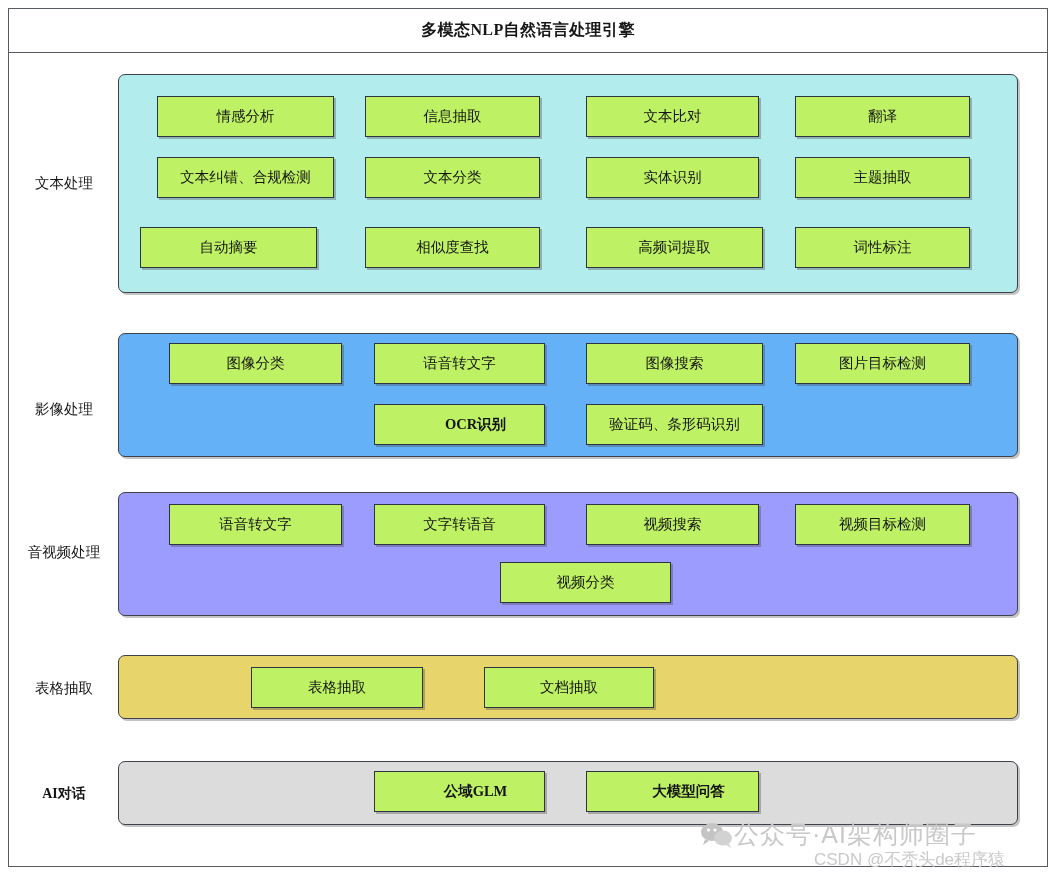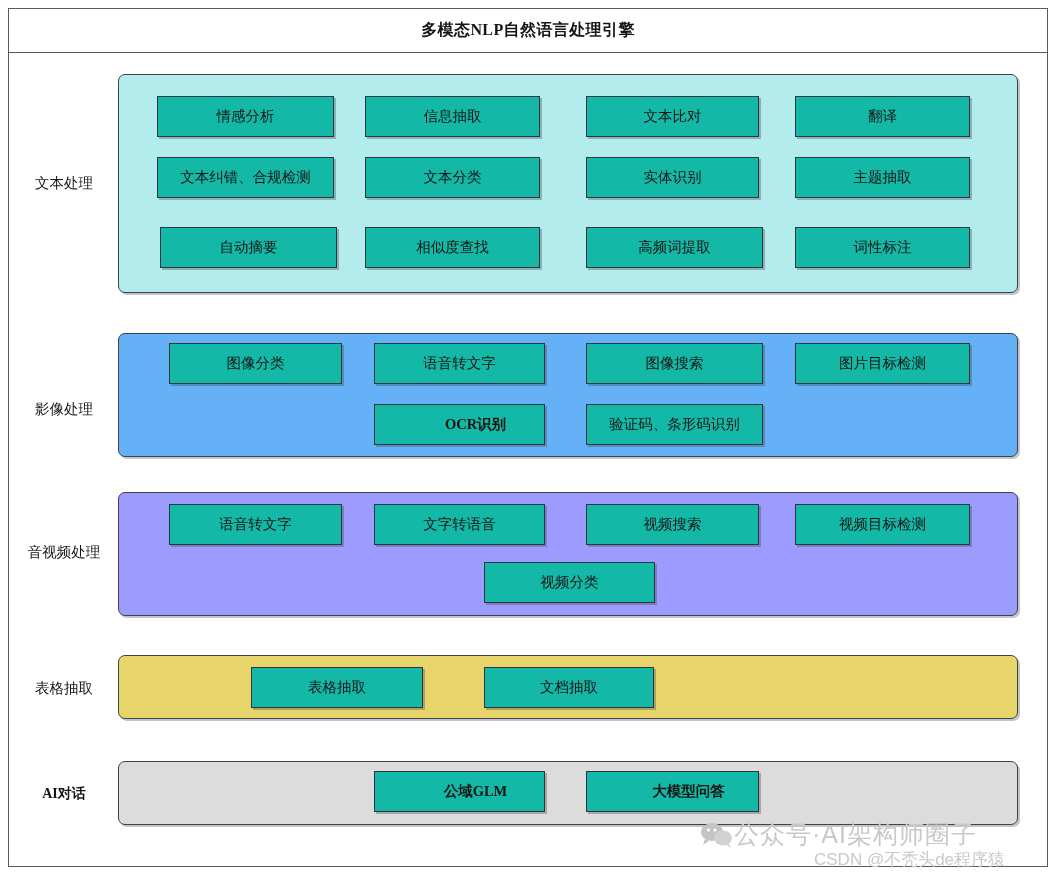--- a/index.html
+++ b/index.html
@@ -71,21 +71,21 @@
     box-sizing: border-box;
     border: 1.5px solid #3d424b;
     border-radius: 7px;
     box-shadow: 2px 2px 0 rgba(60,60,60,0.30);
   }
 
   
   .cap {
     position: absolute;
     box-sizing: border-box;
-    background: #14b8a6;
+    background: #bef264;
     border: 1.6px solid #2f3540;
     box-shadow: 2px 2px 0 rgba(70,70,70,0.35);
     display: flex;
     align-items: center;
     justify-content: center;
     font-size: 14.5px;
     color: #141414;
     white-space: nowrap;
   }
   .cap.bold { font-weight: bold; padding-left: 32px; }
@@ -143,21 +143,21 @@
   <div class="cap" style="left:157px; top:96px; width:177px; height:41px;">情感分析</div>
   <div class="cap" style="left:365px; top:96px; width:175px; height:41px;">信息抽取</div>
   <div class="cap" style="left:586px; top:96px; width:173px; height:41px;">文本比对</div>
   <div class="cap" style="left:795px; top:96px; width:175px; height:41px;">翻译</div>
 
   <div class="cap" style="left:157px; top:157px; width:177px; height:41px;">文本纠错、合规检测</div>
   <div class="cap" style="left:365px; top:157px; width:175px; height:41px;">文本分类</div>
   <div class="cap" style="left:586px; top:157px; width:173px; height:41px;">实体识别</div>
   <div class="cap" style="left:795px; top:157px; width:175px; height:41px;">主题抽取</div>
 
-  <div class="cap" style="left:160px; top:227px; width:177px; height:41px;">自动摘要</div>
+  <div class="cap" style="left:140px; top:227px; width:177px; height:41px;">自动摘要</div>
   <div class="cap" style="left:365px; top:227px; width:175px; height:41px;">相似度查找</div>
   <div class="cap" style="left:586px; top:227px; width:177px; height:41px;">高频词提取</div>
   <div class="cap" style="left:795px; top:227px; width:175px; height:41px;">词性标注</div>
 
   <div class="row-label" style="top:400px;">影像处理</div>
   <div class="group" style="left:118px; top:333px; width:900px; height:124px; background:#64b1f7;"></div>
 
   <div class="cap" style="left:169px; top:343px; width:173px; height:41px;">图像分类</div>
   <div class="cap" style="left:374px; top:343px; width:171px; height:41px;">语音转文字</div>
   <div class="cap" style="left:586px; top:343px; width:177px; height:41px;">图像搜索</div>
@@ -167,21 +167,21 @@
   <div class="cap" style="left:586px; top:404px; width:177px; height:41px;font-family:Liberation Serif, serif;">验证码、条形码识别</div>
 
   <div class="row-label" style="top:543px;">音视频处理</div>
   <div class="group" style="left:118px; top:492px; width:900px; height:124px; background:#9b9cfd;"></div>
 
   <div class="cap" style="left:169px; top:504px; width:173px; height:41px;">语音转文字</div>
   <div class="cap" style="left:374px; top:504px; width:171px; height:41px;">文字转语音</div>
   <div class="cap" style="left:586px; top:504px; width:173px; height:41px;">视频搜索</div>
   <div class="cap" style="left:795px; top:504px; width:175px; height:41px;">视频目标检测</div>
 
-  <div class="cap" style="left:484px; top:562px; width:171px; height:41px;">视频分类</div>
+  <div class="cap" style="left:500px; top:562px; width:171px; height:41px;">视频分类</div>
 
   <div class="row-label" style="top:679px;">表格抽取</div>
   <div class="group" style="left:118px; top:655px; width:900px; height:64px; background:#e7d46a;"></div>
 
   <div class="cap" style="left:251px; top:667px; width:172px; height:41px;">表格抽取</div>
   <div class="cap" style="left:484px; top:667px; width:170px; height:41px;">文档抽取</div>
 
   <div class="row-label bold" style="top:785px;">AI对话</div>
   <div class="group" style="left:118px; top:761px; width:900px; height:64px; background:#dcdcdc;"></div>
 

